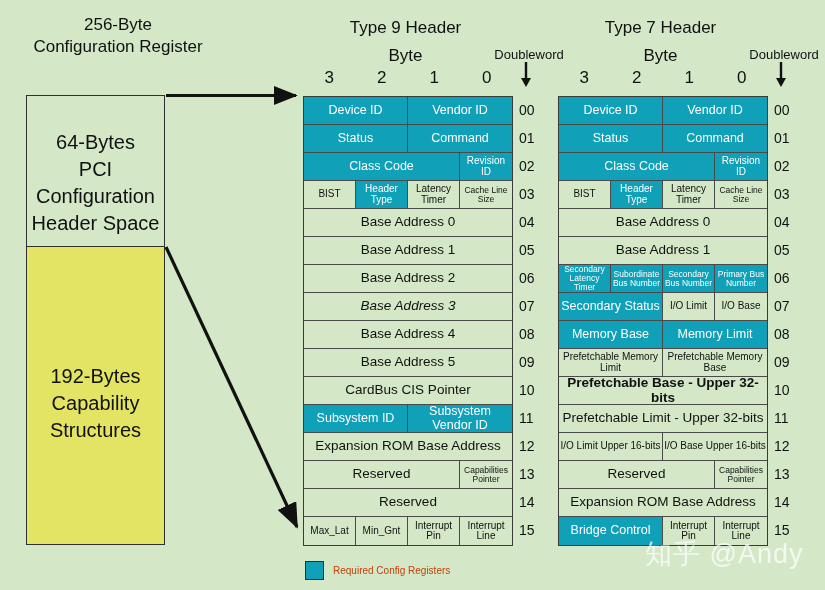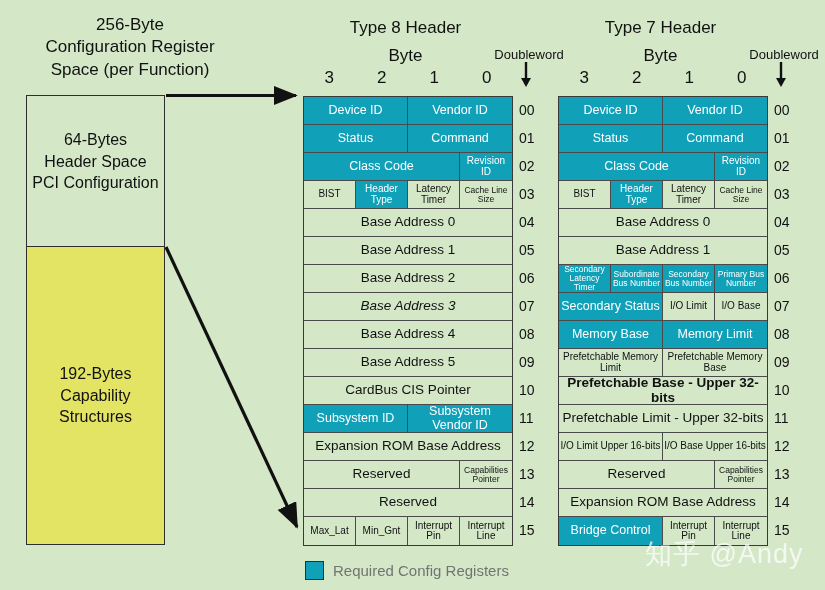--- a/index.html
+++ b/index.html
@@ -19,21 +19,21 @@
 
   #stage {
     position: absolute;
     left: 0; top: 0;
     width: 825px; height: 590px;
   }
 
   
   .left-caption {
     position: absolute;
-    left: 18px; top: 14px;
+    left: 6px; top: 14px;
     width: 224px;
     text-align: center;
     font-size: 17px;
     line-height: 1.32;
     color: #111;
   }
   .left-box {
     position: absolute;
     left: 26px;
     width: 139px;
@@ -47,21 +47,21 @@
   }
   .left-box.capability {
     top: 246px;
     height: 299px;
     background: #e3e463;
   }
   .left-box-label {
     position: absolute;
     left: 0; right: 0;
     text-align: center;
-    font-size: 16px;
+    font-size: 20px;
     line-height: 1.35;
     color: #111;
   }
   .header-space .left-box-label { top: 33px; }
   .capability .left-box-label { top: 116px; }
 
   
   .arrow-svg {
     position: absolute;
     left: 0; top: 0;
@@ -188,21 +188,21 @@
     display: flex;
     align-items: center;
     gap: 9px;
   }
   .legend-swatch {
     width: 19px; height: 19px;
     background: #10a0b8;
     border: 1.5px solid #2f2f2f;
     box-sizing: border-box;
   }
-  .legend-text { font-size: 15px; color: #737373; }
+  .legend-text { font-size: 10px; color: #c2410c; }
 
   
   .watermark {
     position: absolute;
     left: 645px;
     top: 536px;
     font-size: 27px;
     color: rgba(255,255,255,0.72);
     letter-spacing: 1px;
     white-space: nowrap;
@@ -220,41 +220,40 @@
         <path d="M0,0 L8,3.2 L0,6.4 z" fill="#111"></path>
       </marker>
     </defs>
     <line x1="166" y1="95.5" x2="296" y2="95.5" stroke="#111" stroke-width="3" marker-end="url(#ah)"></line>
     <line x1="166" y1="247" x2="297" y2="527" stroke="#111" stroke-width="3.2" marker-end="url(#ah)"></line>
   </svg>
 
   <div class="left-caption">
     <div>256-Byte</div>
     <div>Configuration Register</div>
-    <div>Space (per Function)</div>
   </div>
 
   <div class="left-box header-space">
     <div class="left-box-label">
       <div>64-Bytes</div>
+      <div>PCI Configuration</div>
       <div>Header Space</div>
-      <div>PCI Configuration</div>
     </div>
   </div>
 
   <div class="left-box capability">
     <div class="left-box-label">
       <div>192-Bytes</div>
       <div>Capability</div>
       <div>Structures</div>
     </div>
   </div>
 
   <div class="table-block type0">
-    <div class="table-title">Type 8 Header</div>
+    <div class="table-title">Type 9 Header</div>
     <div class="byte-word">Byte</div>
     <div class="dword-label">Doubleword</div>
     <svg class="dword-arrow" viewBox="0 0 14 26">
       <line x1="7" y1="0" x2="7" y2="17" stroke="#111" stroke-width="2.4"></line>
       <path d="M2,16 L12,16 L7,25 z" fill="#111"></path>
     </svg>
     <div class="byte-nums">
       <span>3</span>
       <span>2</span>
       <span>1</span>

